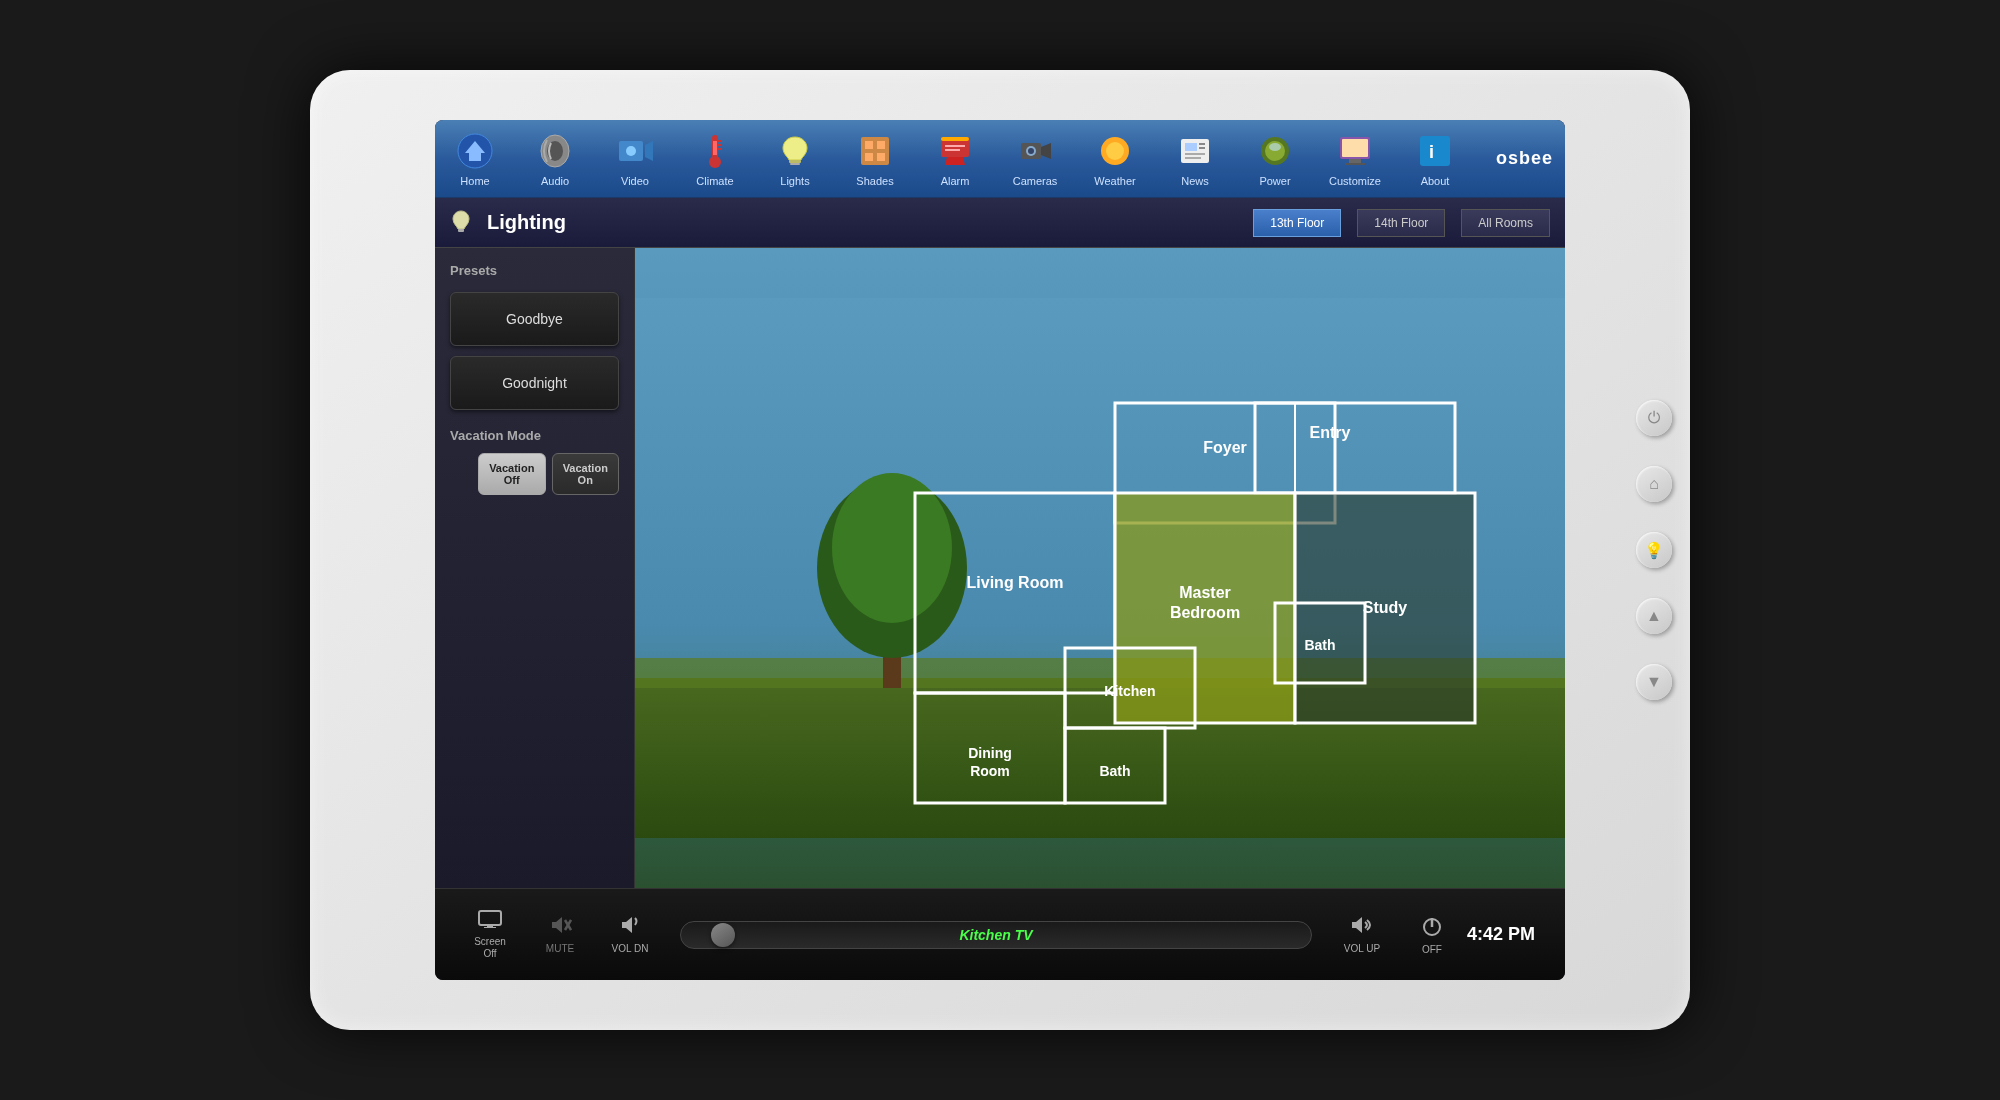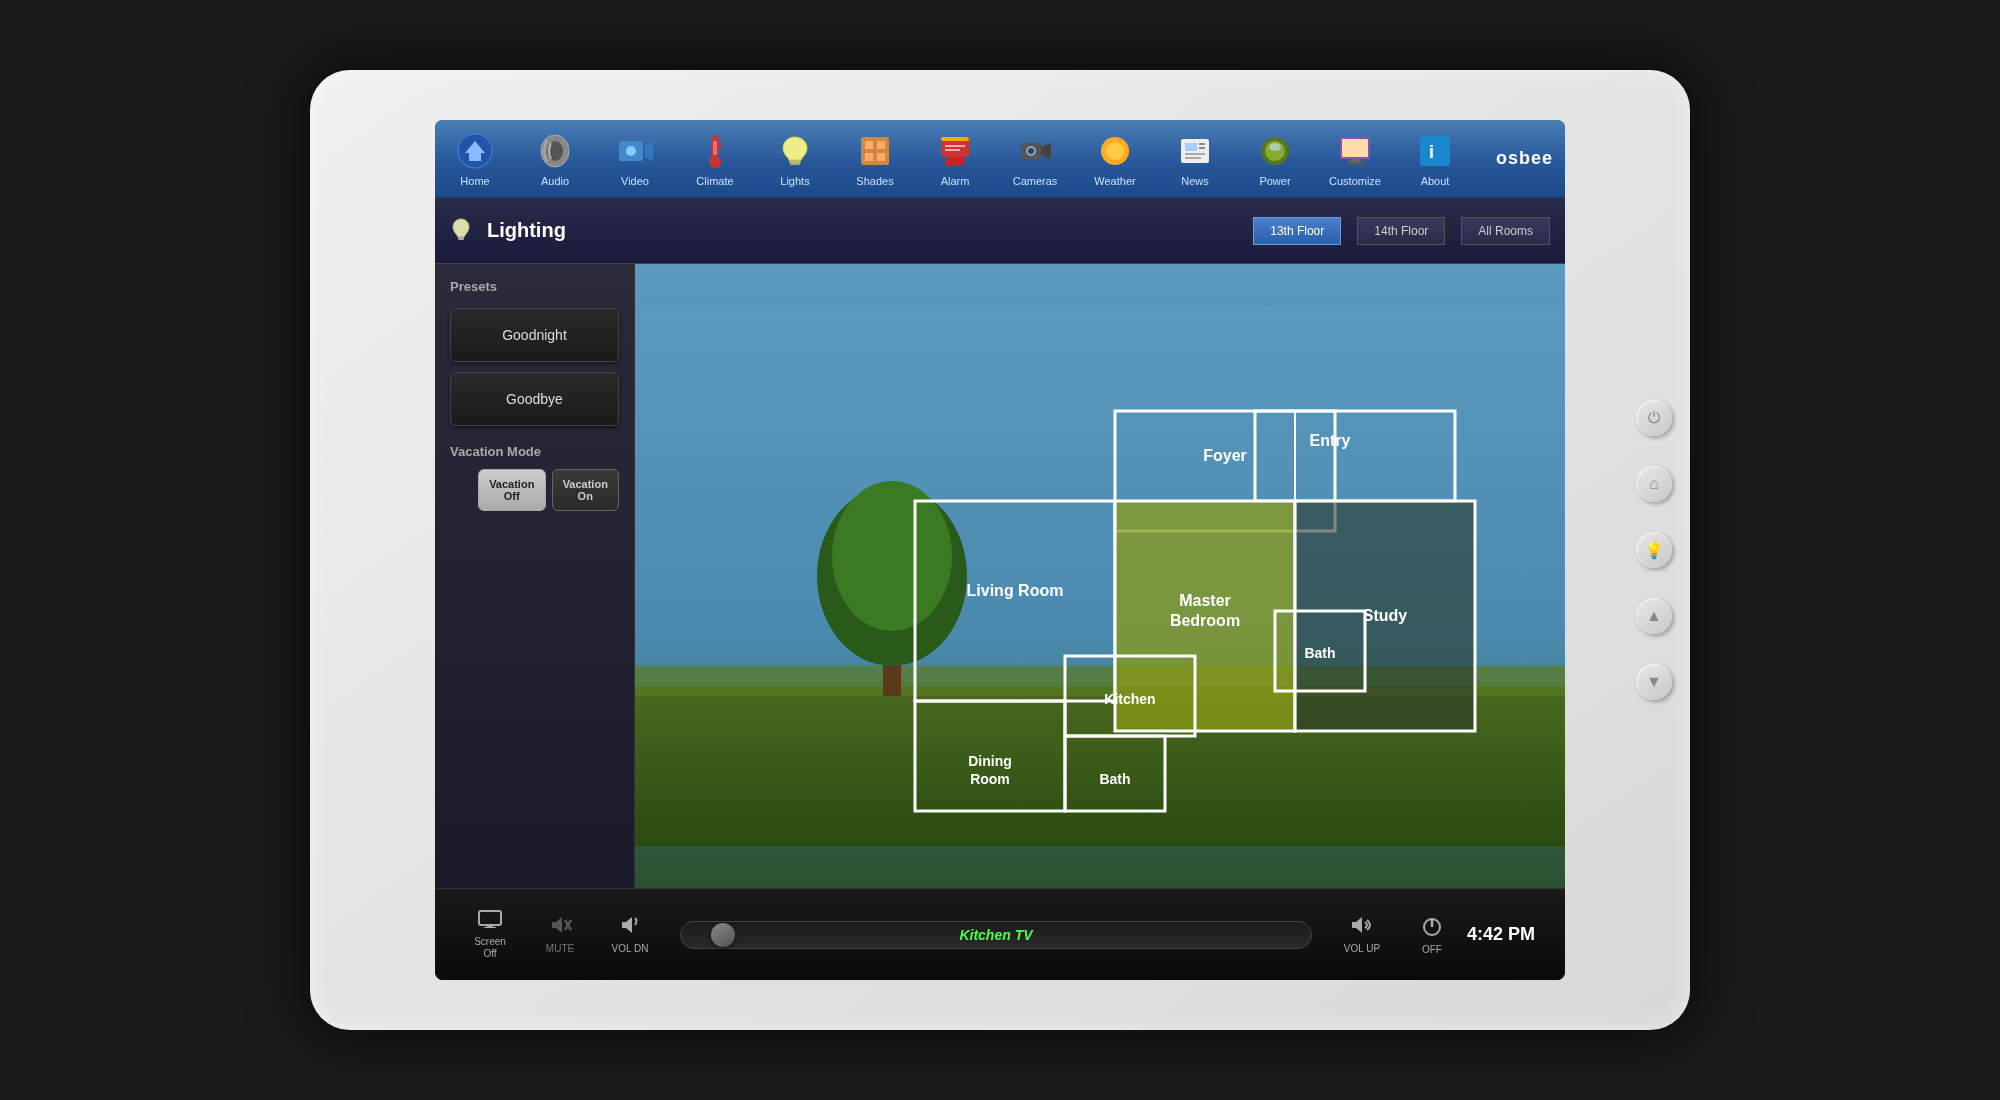--- a/index.html
+++ b/index.html
@@ -116,21 +116,21 @@
     
     .main-content {
       flex: 1;
       display: flex;
       flex-direction: column;
       background: linear-gradient(180deg, #3a6a9a 0%, #2a5080 30%, #1a3560 100%);
     }
 
     
     .lighting-header {
-      height: 66px;
+      height: 50px;
       background: linear-gradient(180deg, #2a2a4a 0%, #1a1a3a 100%);
       display: flex;
       align-items: center;
       padding: 0 15px;
       gap: 15px;
       border-bottom: 1px solid #444;
     }
 
     .lighting-title {
       color: white;
@@ -504,22 +504,22 @@
           <div class="floor-tab active">13th Floor</div>
           <div class="floor-tab">14th Floor</div>
           <div class="floor-tab">All Rooms</div>
         </div>
       </div>
 
       <div class="lighting-body">
 
         <div class="left-sidebar">
           <span class="presets-label">Presets</span>
+          <button class="preset-btn">Goodbye</button>
           <button class="preset-btn">Goodnight</button>
-          <button class="preset-btn">Goodbye</button>
 
           <span class="vacation-label">Vacation Mode</span>
           <div class="vacation-buttons">
             <button class="vacation-btn active">Vacation Off</button>
             <button class="vacation-btn">Vacation On</button>
           </div>
         </div>
 
         <div class="floor-plan-area">
 

